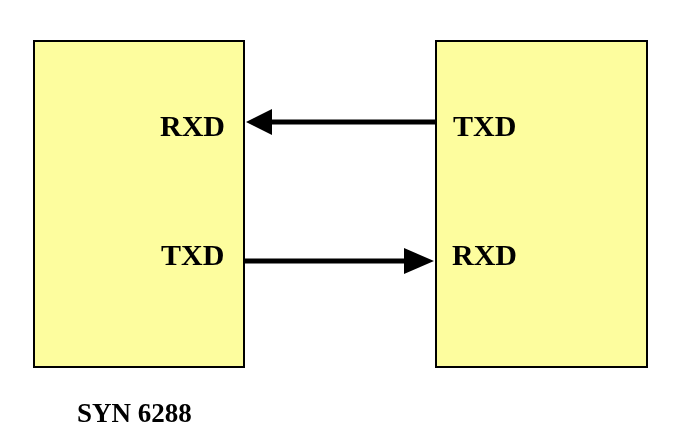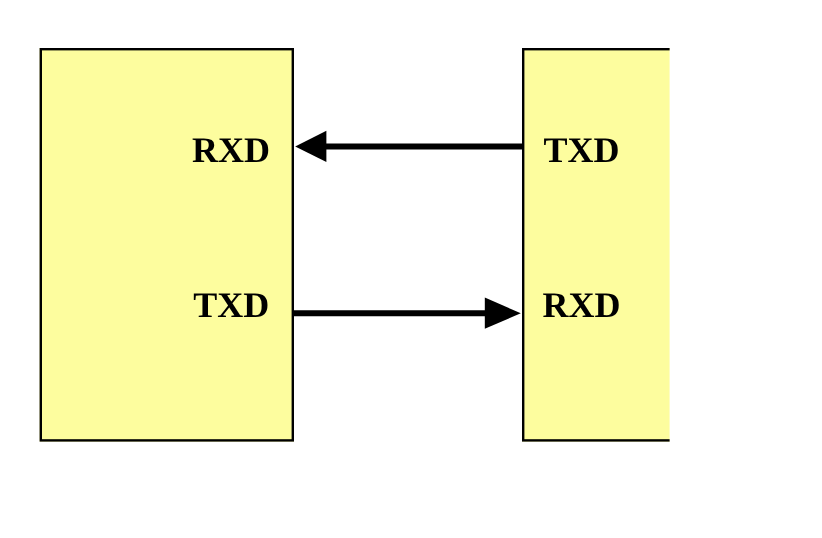--- a/index.html
+++ b/index.html
@@ -2,21 +2,21 @@
 <html><head>
 <meta charset="utf-8">
 <style>
   html, body {
     margin: 0;
     padding: 0;
     background: #ffffff;
   }
   .canvas {
     position: relative;
-    width: 558px;
+    width: 685px;
     height: 448px;
     background: #ffffff;
     overflow: hidden;
     font-family: "Liberation Serif", "DejaVu Serif", serif;
   }
   .box {
     position: absolute;
     top: 40px;
     width: 212px;
     height: 328px;
@@ -75,14 +75,15 @@
       <line x1="435" y1="122" x2="268" y2="122" stroke="#000000" stroke-width="5"></line>
       <polygon points="246,122 272,109 272,135" fill="#000000"></polygon>
     </g>
 
     <g>
       <line x1="245" y1="261" x2="408" y2="261" stroke="#000000" stroke-width="5"></line>
       <polygon points="434,261 404,248 404,274" fill="#000000"></polygon>
     </g>
   </svg>
 
+  <div class="caption left-caption">SYN 6288</div>
 
 </div>
 
 </body></html>

